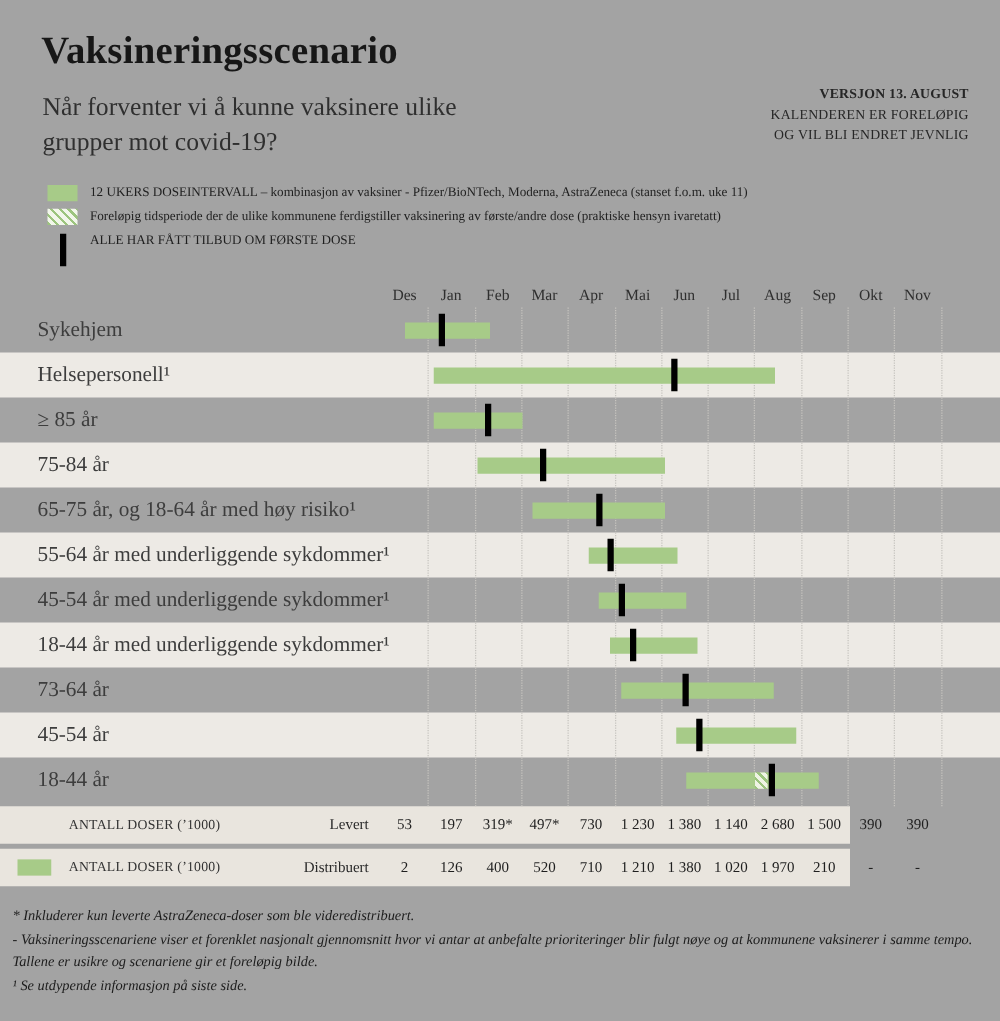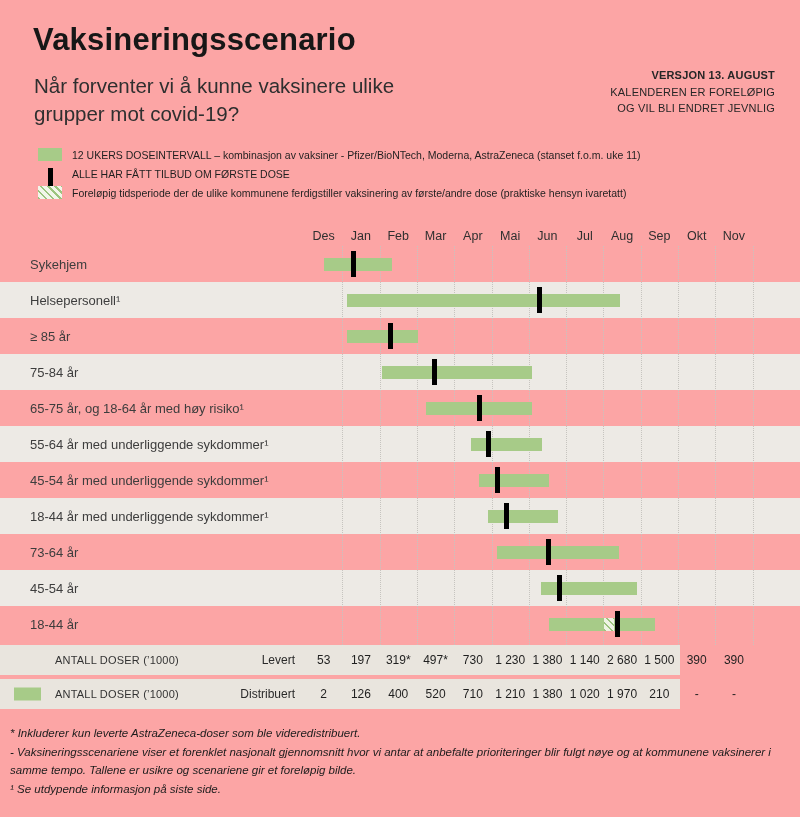--- a/index.html
+++ b/index.html
@@ -4,39 +4,39 @@
 <style>
   :root{
     --green:#a7cb88;
     --rowalt:#edeae5;
     --tablebg:#e9e5de;
     --grid:#c6c4bf;
   }
   *{box-sizing:border-box;}
   html,body{margin:0;padding:0;background:#fff;}
   .page{
-    position:relative;width:800px;height:817px;background:#fca5a5;
-    font-family:Liberation Sans, sans-serif;color:#222;overflow:hidden;
+    position:relative;width:800px;height:817px;background:#a3a3a3;
+    font-family:Liberation Serif, serif;color:#222;overflow:hidden;
   }
   .title{position:absolute;left:33px;top:22px;font-size:31px;font-weight:700;color:#171717;letter-spacing:.2px;}
   .subtitle{position:absolute;left:34px;top:72px;width:385px;font-size:20.5px;line-height:28px;font-weight:400;color:#2f2f2f;}
   .version{position:absolute;right:25px;top:67px;width:320px;text-align:right;font-size:11px;line-height:16.5px;color:#262626;letter-spacing:.2px;}
   .version .v0{font-weight:700;}
   .legend{position:absolute;left:38px;top:145px;}
   .legend-item{display:flex;align-items:center;height:19px;font-size:10.5px;color:#1f1f1f;white-space:nowrap;}
   .legend-swatch{flex:0 0 24px;width:24px;display:flex;justify-content:center;align-items:center;margin-right:10px;}
   .sw-solid{width:24px;height:13px;background:var(--green);}
   .sw-hatch{width:24px;height:13px;background:repeating-linear-gradient(45deg,#9cc47e 0px,#9cc47e 2px,#f2f6ea 2px,#f2f6ea 5px);}
   .sw-black{width:5px;height:26px;background:#000;margin-top:14px;}
   .chart{position:absolute;left:0;top:0;width:800px;height:817px;}
   .month-label{position:absolute;top:229px;transform:translateX(-50%);font-size:12.5px;color:#2f2f2f;z-index:2;}
   .gridline{position:absolute;top:246px;height:399px;width:0;border-left:1px dotted var(--grid);z-index:2;}
   .chart-row{position:absolute;left:0;width:800px;height:36px;z-index:1;}
   .chart-row.alt{background:var(--rowalt);}
-  .row-label{position:absolute;left:30px;top:50%;transform:translateY(-50%);font-size:13px;color:#3d3d3d;white-space:nowrap;}
+  .row-label{position:absolute;left:30px;top:50%;transform:translateY(-50%);font-size:17px;color:#3d3d3d;white-space:nowrap;}
   .bar{position:absolute;height:13px;background:var(--green);z-index:3;}
   .bar-hatch{position:absolute;height:13px;background:repeating-linear-gradient(45deg,#9cc47e 0px,#9cc47e 2px,#eef3e3 2px,#eef3e3 5px);z-index:4;}
   .tick{position:absolute;width:5px;height:26px;background:#000;z-index:5;}
   .table-row{position:absolute;left:0;width:680px;height:30px;background:var(--tablebg);z-index:1;}
   .table-swatch{position:absolute;left:14px;top:50%;transform:translateY(-50%);width:27px;height:13px;background:var(--green);}
   .table-label{position:absolute;left:55px;top:50%;transform:translateY(-50%);font-size:11px;letter-spacing:.2px;color:#333;white-space:nowrap;}
   .table-sublabel{position:absolute;left:180px;width:115px;top:50%;transform:translateY(-50%);text-align:right;font-size:12px;color:#2a2a2a;white-space:nowrap;}
   .table-val{position:absolute;top:50%;transform:translate(-50%,-50%);font-size:12px;color:#1f1f1f;white-space:nowrap;}
   .footnotes{position:absolute;left:10px;top:724px;width:782px;font-size:11.5px;font-style:italic;line-height:18px;color:#1c1c1c;}
   .footnote{margin:0 0 1px 0;}
@@ -54,29 +54,29 @@
   </div>
   <div class="legend" id="legend">
       <div class="legend-item">
         <div class="legend-swatch">
           <div class="sw-solid"></div>
         </div>
         <div class="legend-label">12 UKERS DOSEINTERVALL – kombinasjon av vaksiner - Pfizer/BioNTech, Moderna, AstraZeneca (stanset f.o.m. uke 11)</div>
       </div>
       <div class="legend-item">
         <div class="legend-swatch">
+          <div class="sw-hatch"></div>
+        </div>
+        <div class="legend-label">Foreløpig tidsperiode der de ulike kommunene ferdigstiller vaksinering av første/andre dose (praktiske hensyn ivaretatt)</div>
+      </div>
+      <div class="legend-item">
+        <div class="legend-swatch">
           <div class="sw-black"></div>
         </div>
         <div class="legend-label">ALLE HAR FÅTT TILBUD OM FØRSTE DOSE</div>
-      </div>
-      <div class="legend-item">
-        <div class="legend-swatch">
-          <div class="sw-hatch"></div>
-        </div>
-        <div class="legend-label">Foreløpig tidsperiode der de ulike kommunene ferdigstiller vaksinering av første/andre dose (praktiske hensyn ivaretatt)</div>
       </div>
     </div>
   <div class="chart" id="chart">
       <div class="month-label" style="left: 323.65px;">Des</div>
       <div class="month-label" style="left: 360.95px;">Jan</div>
       <div class="month-label" style="left: 398.25px;">Feb</div>
       <div class="month-label" style="left: 435.55px;">Mar</div>
       <div class="month-label" style="left: 472.85px;">Apr</div>
       <div class="month-label" style="left: 510.15px;">Mai</div>
       <div class="month-label" style="left: 547.45px;">Jun</div>

